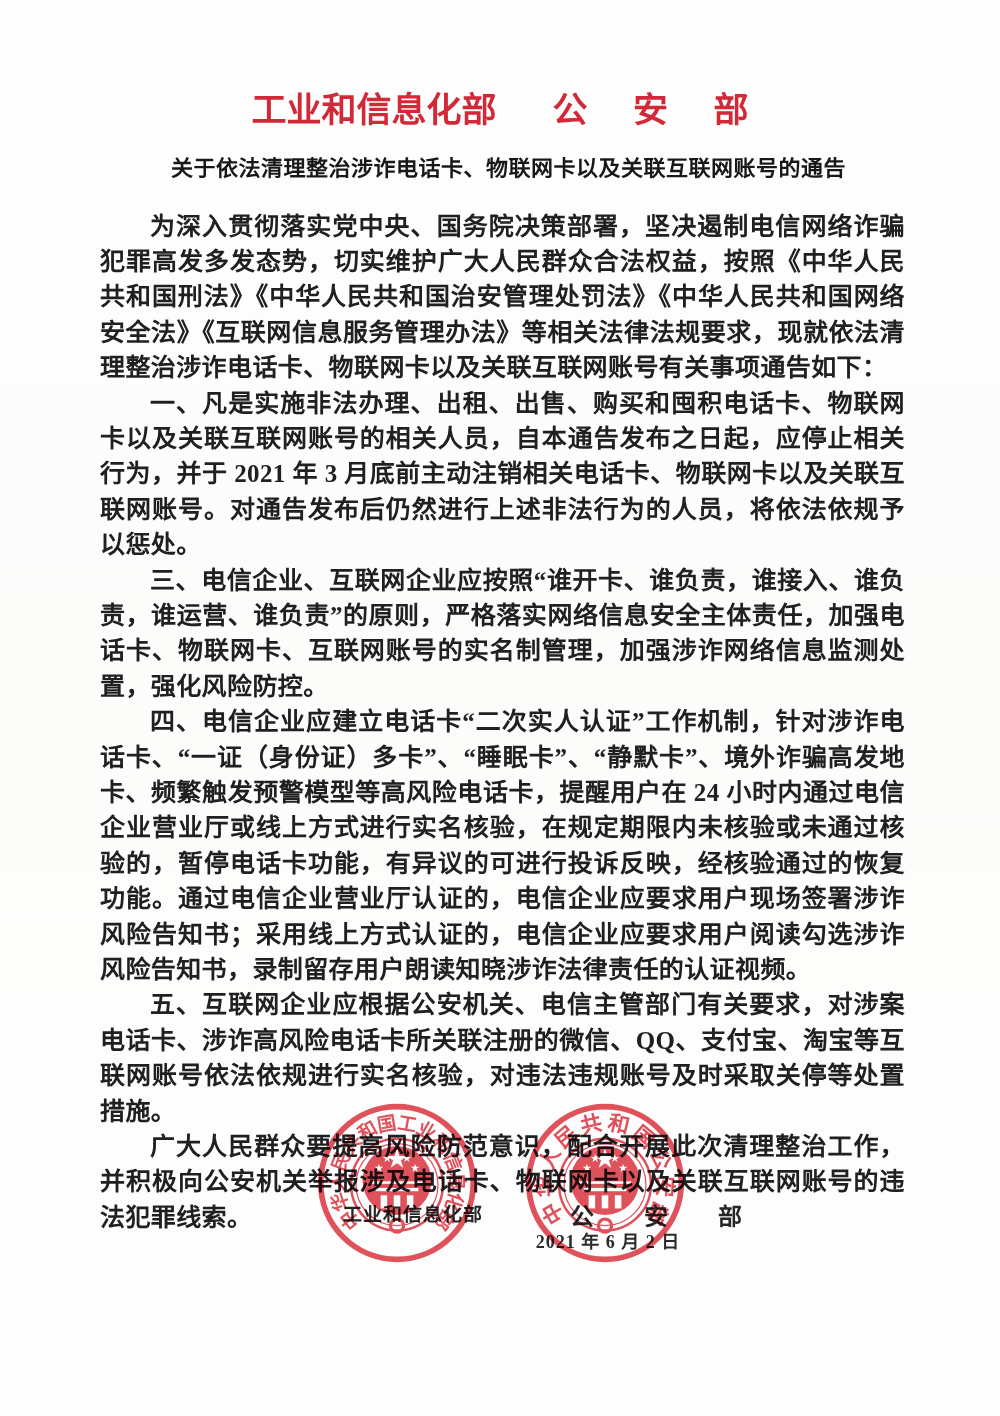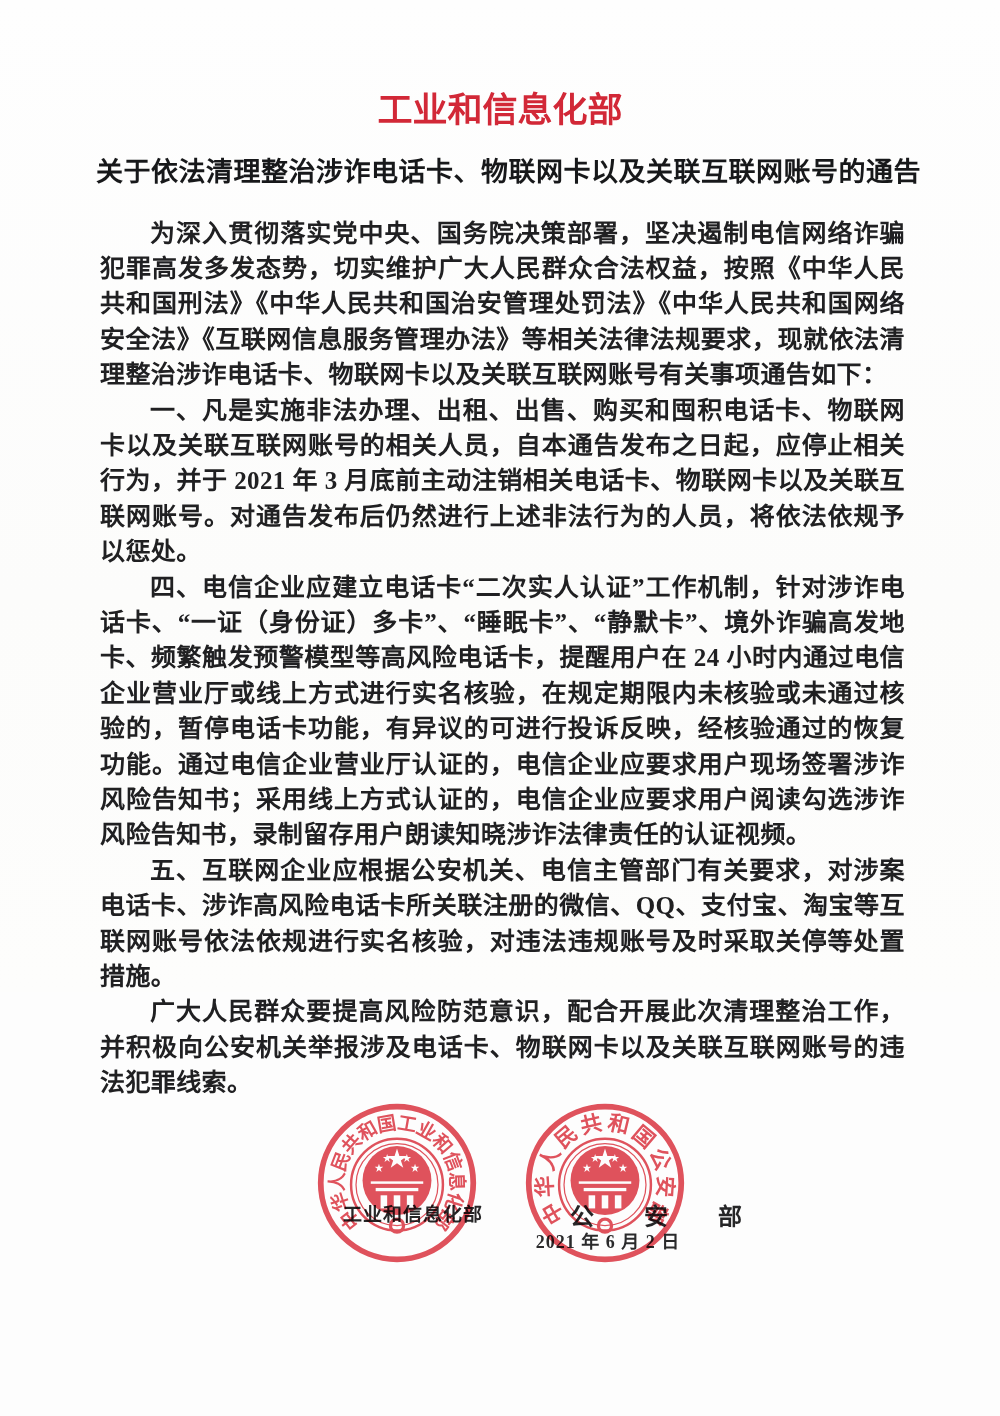--- a/index.html
+++ b/index.html
@@ -20,21 +20,21 @@
   .ministry-row{
     display:flex;justify-content:center;align-items:baseline;
     gap:56px;
     font-size:35px;font-weight:bold;
     color:#d22837;
     line-height:1.1;
   }
   .ministry-right{letter-spacing:1.3em;margin-right:-1.3em;}
   .notice-title{
     margin-top:19px;
-    font-size:27px;font-weight:bold;
+    font-size:22px;font-weight:bold;
     letter-spacing:0.5px;
     color:#17181a;
     padding-left:17px;
   }
   
   .doc-body{
     margin:27px 95px 0 100px;
     font-size:25px;
     line-height:35.4px;
     text-align:justify;
@@ -82,27 +82,29 @@
   }
 </style>
 </head>
 <body>
 
 <div class="page">
 
   <div class="doc-header">
     <div class="ministry-row">
       <span class="ministry-left">工业和信息化部</span>
+      <span class="ministry-right">公安部</span>
     </div>
     <div class="notice-title">关于依法清理整治涉诈电话卡、物联网卡以及关联互联网账号的通告</div>
   </div>
 
   <div class="doc-body">
     <p>为深入贯彻落实党中央、国务院决策部署，坚决遏制电信网络诈骗犯罪高发多发态势，切实维护广大人民群众合法权益，按照《中华人民共和国刑法》《中华人民共和国治安管理处罚法》《中华人民共和国网络安全法》《互联网信息服务管理办法》等相关法律法规要求，现就依法清理整治涉诈电话卡、物联网卡以及关联互联网账号有关事项通告如下：</p>
     <p>一、凡是实施非法办理、出租、出售、购买和囤积电话卡、物联网卡以及关联互联网账号的相关人员，自本通告发布之日起，应停止相关行为，并于 2021 年 3 月底前主动注销相关电话卡、物联网卡以及关联互联网账号。对通告发布后仍然进行上述非法行为的人员，将依法依规予以惩处。</p>
+    <p>三、电信企业、互联网企业应按照“谁开卡、谁负责，谁接入、谁负责，谁运营、谁负责”的原则，严格落实网络信息安全主体责任，加强电话卡、物联网卡、互联网账号的实名制管理，加强涉诈网络信息监测处置，强化风险防控。</p>
     <p>四、电信企业应建立电话卡“二次实人认证”工作机制，针对涉诈电话卡、“一证（身份证）多卡”、“睡眠卡”、“静默卡”、境外诈骗高发地卡、频繁触发预警模型等高风险电话卡，提醒用户在 24 小时内通过电信企业营业厅或线上方式进行实名核验，在规定期限内未核验或未通过核验的，暂停电话卡功能，有异议的可进行投诉反映，经核验通过的恢复功能。通过电信企业营业厅认证的，电信企业应要求用户现场签署涉诈风险告知书；采用线上方式认证的，电信企业应要求用户阅读勾选涉诈风险告知书，录制留存用户朗读知晓涉诈法律责任的认证视频。</p>
     <p>五、互联网企业应根据公安机关、电信主管部门有关要求，对涉案电话卡、涉诈高风险电话卡所关联注册的微信、QQ、支付宝、淘宝等互联网账号依法依规进行实名核验，对违法违规账号及时采取关停等处置措施。</p>
     <p>广大人民群众要提高风险防范意识，配合开展此次清理整治工作，并积极向公安机关举报涉及电话卡、物联网卡以及关联互联网账号的违法犯罪线索。</p>
   </div>
 
   <div class="signature signature-left">工业和信息化部</div>
   <div class="signature signature-right">公 安 部</div>
   <div class="seal-date">2021 年 6 月 2 日</div>
 
   <div class="seal seal-left" style="--seal-red:#df4550;">

